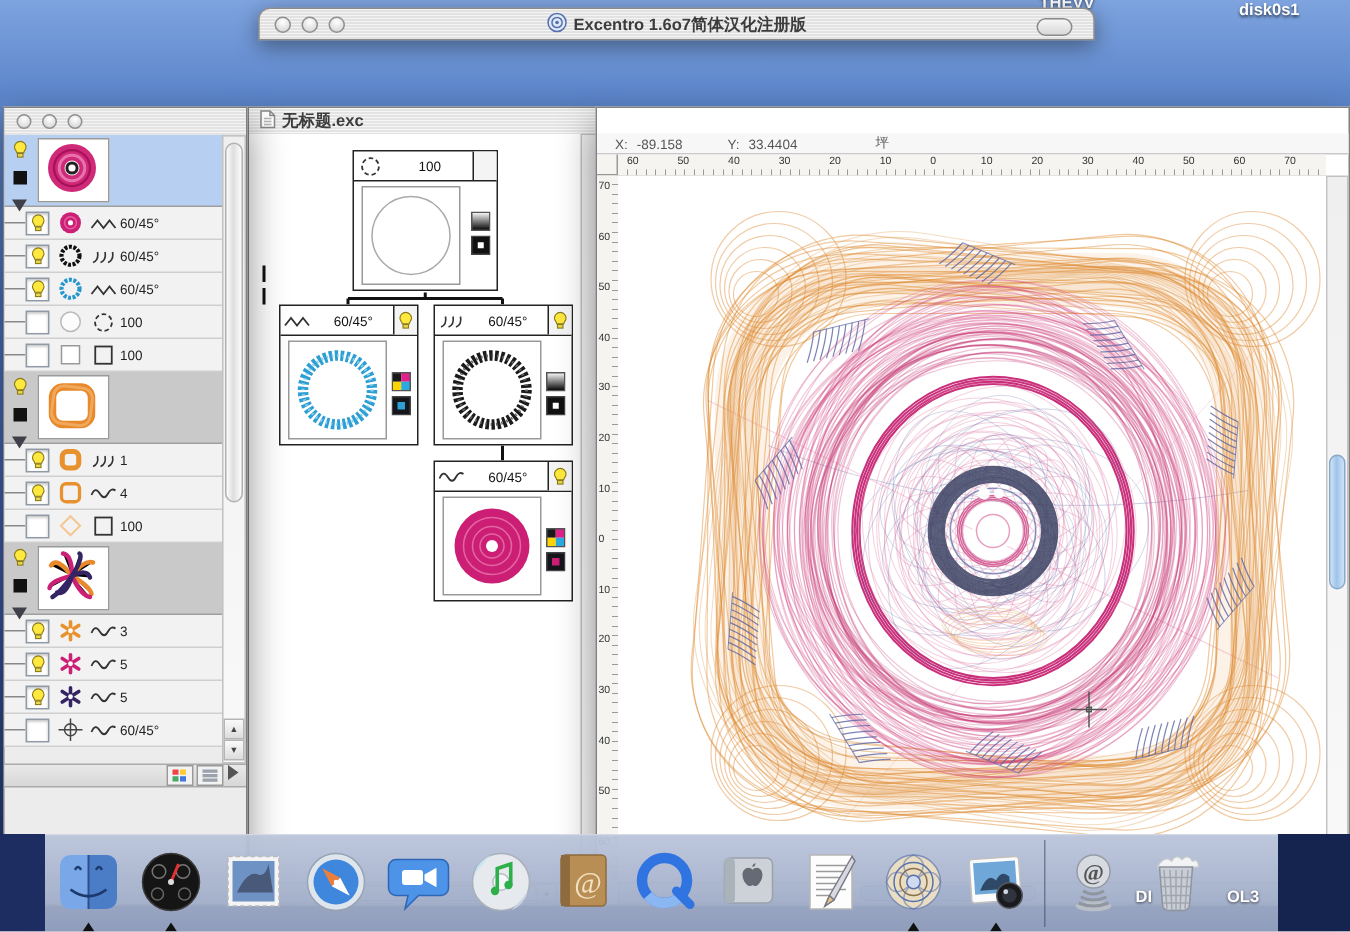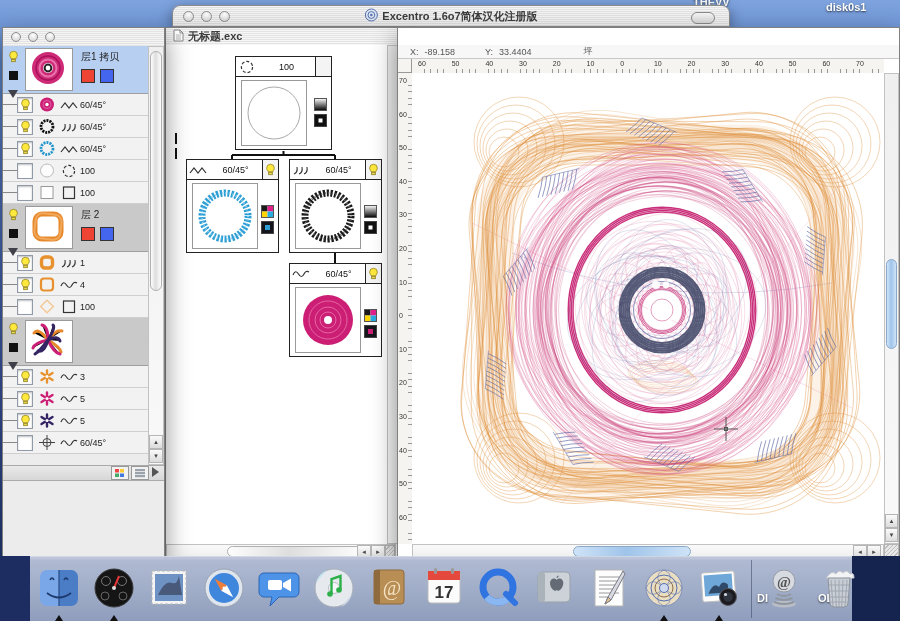--- a/index.html
+++ b/index.html
@@ -11,21 +11,21 @@
     text-shadow:0 1px 2px rgba(0,0,0,.65);z-index:1;}
 
   
   .titlebar{background:repeating-linear-gradient(180deg,#f6f6f6 0 1px,#e4e4e4 1px 2px);
     border-bottom:1px solid #9a9a9a;display:flex;align-items:center;}
   .tl{width:11px;height:11px;border-radius:50%;margin-right:7px;
     background:radial-gradient(circle at 50% 30%,#ffffff,#cfcfcf);border:1px solid #8f8f8f;box-sizing:border-box;}
   .tl.small{width:10px;height:10px;}
   .win-title{font-size:11px;font-weight:bold;color:#3c3c3c;white-space:nowrap;display:flex;align-items:center;gap:4px;}
   .window{position:absolute;background:#fff;border:1px solid #808080;
-    box-shadow:0 10px 24px rgba(0,0,0,.45);}
+    box-shadow:0 10px 24px rgba(0,0,0,.45);margin-top:44px;}
 
   #app-titlebar{position:absolute;left:172px;top:5px;width:558px;height:22px;
     border:1px solid #8c8c8c;border-radius:8px 8px 0 0;z-index:1;
     background:repeating-linear-gradient(180deg,#f4f4f4 0 1px,#e2e2e2 1px 2px);
     box-shadow:0 4px 14px rgba(0,0,0,.4);display:flex;align-items:center;padding:0 10px;box-sizing:border-box;}
   #app-titlebar .win-title{position:absolute;left:50%;transform:translateX(-50%);}
   .pill{position:absolute;right:14px;top:6px;width:22px;height:10px;border:1px solid #8a8a8a;
     border-radius:6px;background:linear-gradient(#f6f6f6,#d8d8d8);}
 
   
@@ -696,27 +696,20 @@
               </svg></span>
           </div>
           <div class="pg-thumb"><svg width="44" height="39" viewBox="0 0 44 39">
               <circle cx="22" cy="19" r="16" fill="#cf2a78"></circle>
               <circle cx="22" cy="19" r="12" fill="none" stroke="#a81058" stroke-width="1.5"></circle>
               <circle cx="22" cy="19" r="8.5" fill="none" stroke="#e873ac" stroke-width="2"></circle>
               <circle cx="22" cy="19" r="5" fill="#fff"></circle>
               <circle cx="22" cy="19" r="3.4" fill="none" stroke="#222" stroke-width="2"></circle>
               <circle cx="22" cy="19" r="1.2" fill="#fff"></circle>
             </svg></div>
-          <div class="pg-main">
-            <div class="pg-title">层1 拷贝</div>
-            <div class="pg-swatches">
-              <span style="background:#ee4433"></span>
-              <span style="background:#4466ee"></span>
-            </div>
-          </div>
         </div>
         <div class="prow">
           <span class="dash"></span>
           <span class="ptoggle">
             <svg width="11" height="13" viewBox="0 0 12 13">
               <path d="M6 .8 a4.2 4.2 0 0 1 4.2 4.2 c0 2-1.6 2.5-1.6 4 h-5.2 C3.4 7.5 1.8 7 1.8 5 A4.2 4.2 0 0 1 6 .8z" fill="#ffe93e" stroke="#8a7a1a" stroke-width=".8"></path>
               <rect x="4" y="9.6" width="4" height="2.6" fill="#e8d84a" stroke="#8a7a1a" stroke-width=".8"></rect>
             </svg>
           </span>
           <span class="picon">
@@ -813,27 +806,20 @@
                 <rect x="1" y="1" width="9" height="9" fill="#111"></rect>
               </svg></span>
             <span><svg width="12" height="10" viewBox="0 0 12 10">
                 <path d="M1 1 h10 l-5 8z" fill="#40404a"></path>
               </svg></span>
           </div>
           <div class="pg-thumb"><svg width="44" height="39" viewBox="0 0 44 39">
               <rect x="9" y="7" width="26" height="25" rx="7" fill="none" stroke="#e8892c" stroke-width="5"></rect>
               <rect x="9" y="7" width="26" height="25" rx="7" transform="rotate(7 22 19.5)" fill="none" stroke="#f0a85c" stroke-width="2"></rect>
             </svg></div>
-          <div class="pg-main">
-            <div class="pg-title">层 2</div>
-            <div class="pg-swatches">
-              <span style="background:#ee4433"></span>
-              <span style="background:#4466ee"></span>
-            </div>
-          </div>
         </div>
         <div class="prow">
           <span class="dash"></span>
           <span class="ptoggle">
             <svg width="11" height="13" viewBox="0 0 12 13">
               <path d="M6 .8 a4.2 4.2 0 0 1 4.2 4.2 c0 2-1.6 2.5-1.6 4 h-5.2 C3.4 7.5 1.8 7 1.8 5 A4.2 4.2 0 0 1 6 .8z" fill="#ffe93e" stroke="#8a7a1a" stroke-width=".8"></path>
               <rect x="4" y="9.6" width="4" height="2.6" fill="#e8d84a" stroke="#8a7a1a" stroke-width=".8"></rect>
             </svg>
           </span>
           <span class="picon">
@@ -1091,29 +1077,20 @@
         </div>
         <div class="dock-item">
           <svg width="46" height="46" viewBox="0 0 46 46">
             <rect x="8" y="6" width="30" height="34" rx="3" fill="#b98e55" stroke="#8f6a3c"></rect>
             <rect x="8" y="6" width="6" height="34" fill="#8f6a3c"></rect>
             <text x="26" y="31" font-size="20" fill="#f3e3c3" text-anchor="middle" font-family="Liberation Serif,serif">@</text>
           </svg>
         </div>
         <div class="dock-item">
           <svg width="46" height="46" viewBox="0 0 46 46">
-            <rect x="7" y="7" width="32" height="32" rx="3" fill="#fbfbfb" stroke="#bbb"></rect>
-            <rect x="7" y="7" width="32" height="9" fill="#e5483d"></rect>
-            <rect x="13" y="4" width="3" height="6" rx="1.5" fill="#999"></rect>
-            <rect x="30" y="4" width="3" height="6" rx="1.5" fill="#999"></rect>
-            <text x="23" y="34" font-size="17" font-weight="bold" fill="#333" text-anchor="middle" font-family="Liberation Sans,sans-serif">17</text>
-          </svg>
-        </div>
-        <div class="dock-item">
-          <svg width="46" height="46" viewBox="0 0 46 46">
             <circle cx="22" cy="23" r="15" fill="none" stroke="#2f74e0" stroke-width="7"></circle>
             <circle cx="22" cy="23" r="15" fill="none" stroke="#8ab6f2" stroke-width="7" stroke-dasharray="26 120" stroke-dashoffset="-10"></circle>
             <path d="M30 30 l9 9" stroke="#2f74e0" stroke-width="6" stroke-linecap="round"></path>
           </svg>
         </div>
         <div class="dock-item">
           <svg width="46" height="46" viewBox="0 0 46 46">
             <rect x="7" y="8" width="32" height="30" rx="4" fill="#cdd2d8" stroke="#99a1ab"></rect>
             <rect x="7" y="8" width="7" height="30" rx="3" fill="#aab2ba"></rect>
             <path d="M28.5 14.5 c-1.2 0 -2.2 .6 -2.8 1.4 c-.6 -.8 -1.6 -1.4 -2.7 -1.4 c-2.2 0 -4 2 -4 4.6 c0 4 3 7.6 5 7.6 c.8 0 1.1 -.5 1.7 -.5 s.9 .5 1.7 .5 c2 0 4.9 -3.8 4.9 -7.6 c0 -2.6 -1.7 -4.6 -3.8 -4.6 z M26 14 c.9 -.3 1.8 -1.3 1.6 -2.5 c-1 .1 -2 .9 -2 2.3 z" fill="#646b74"></path>

